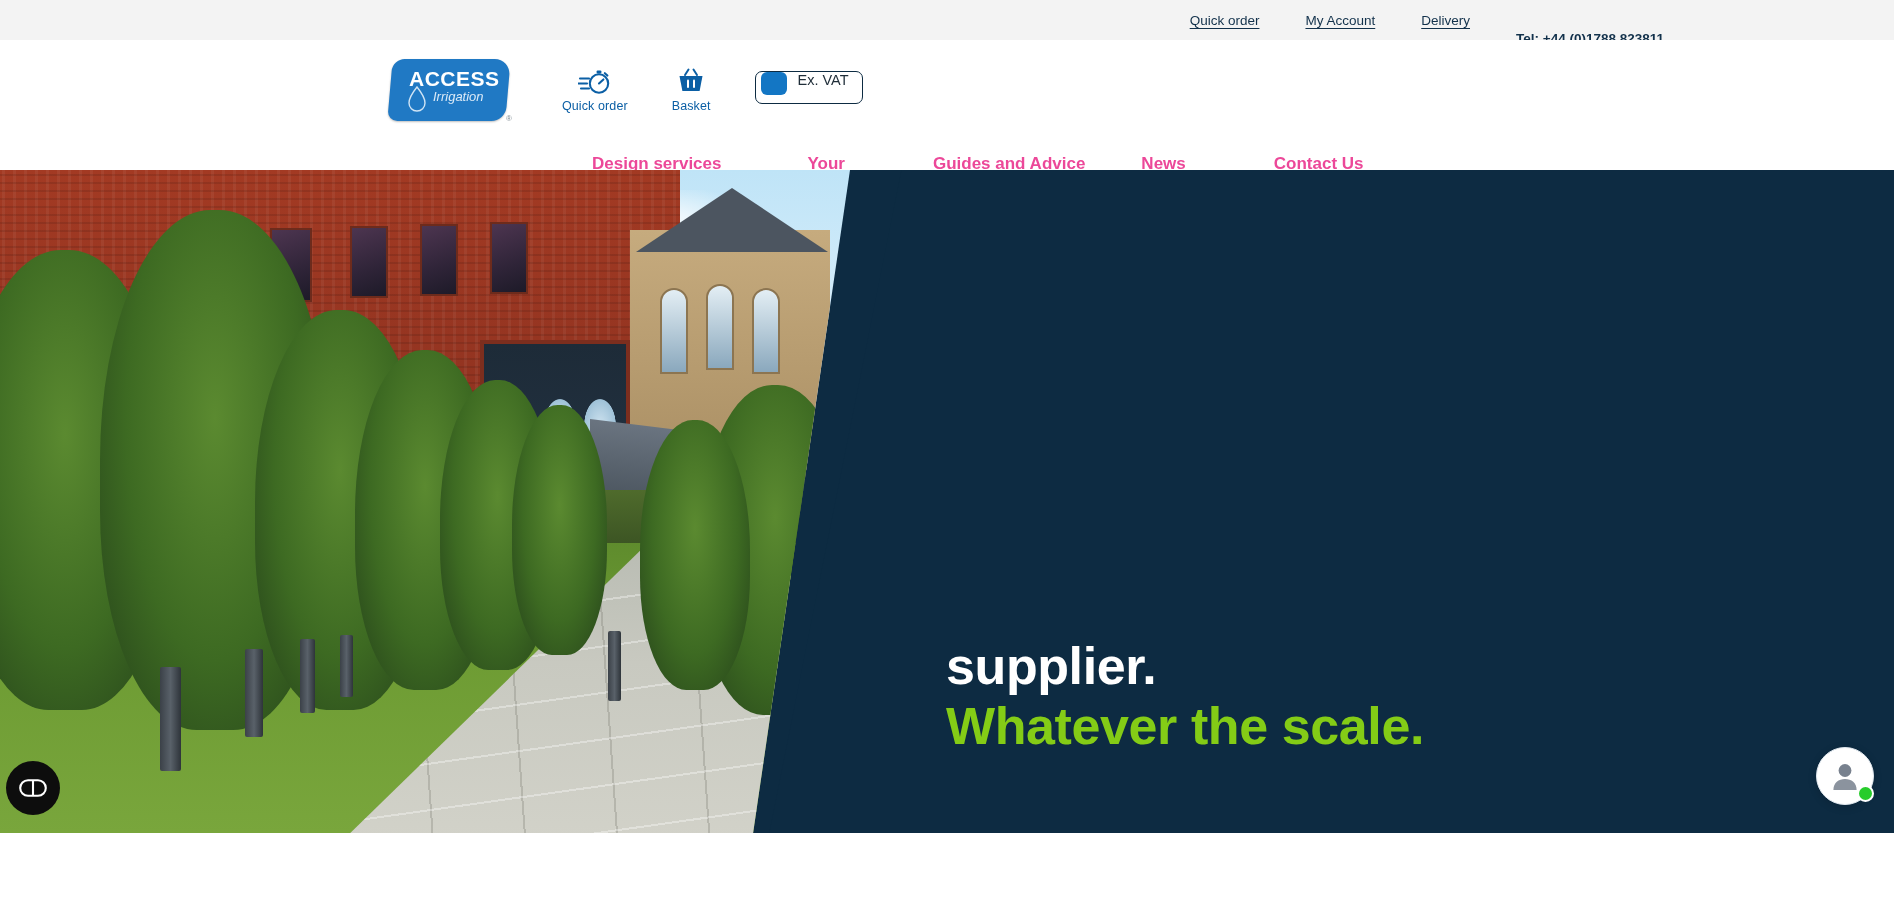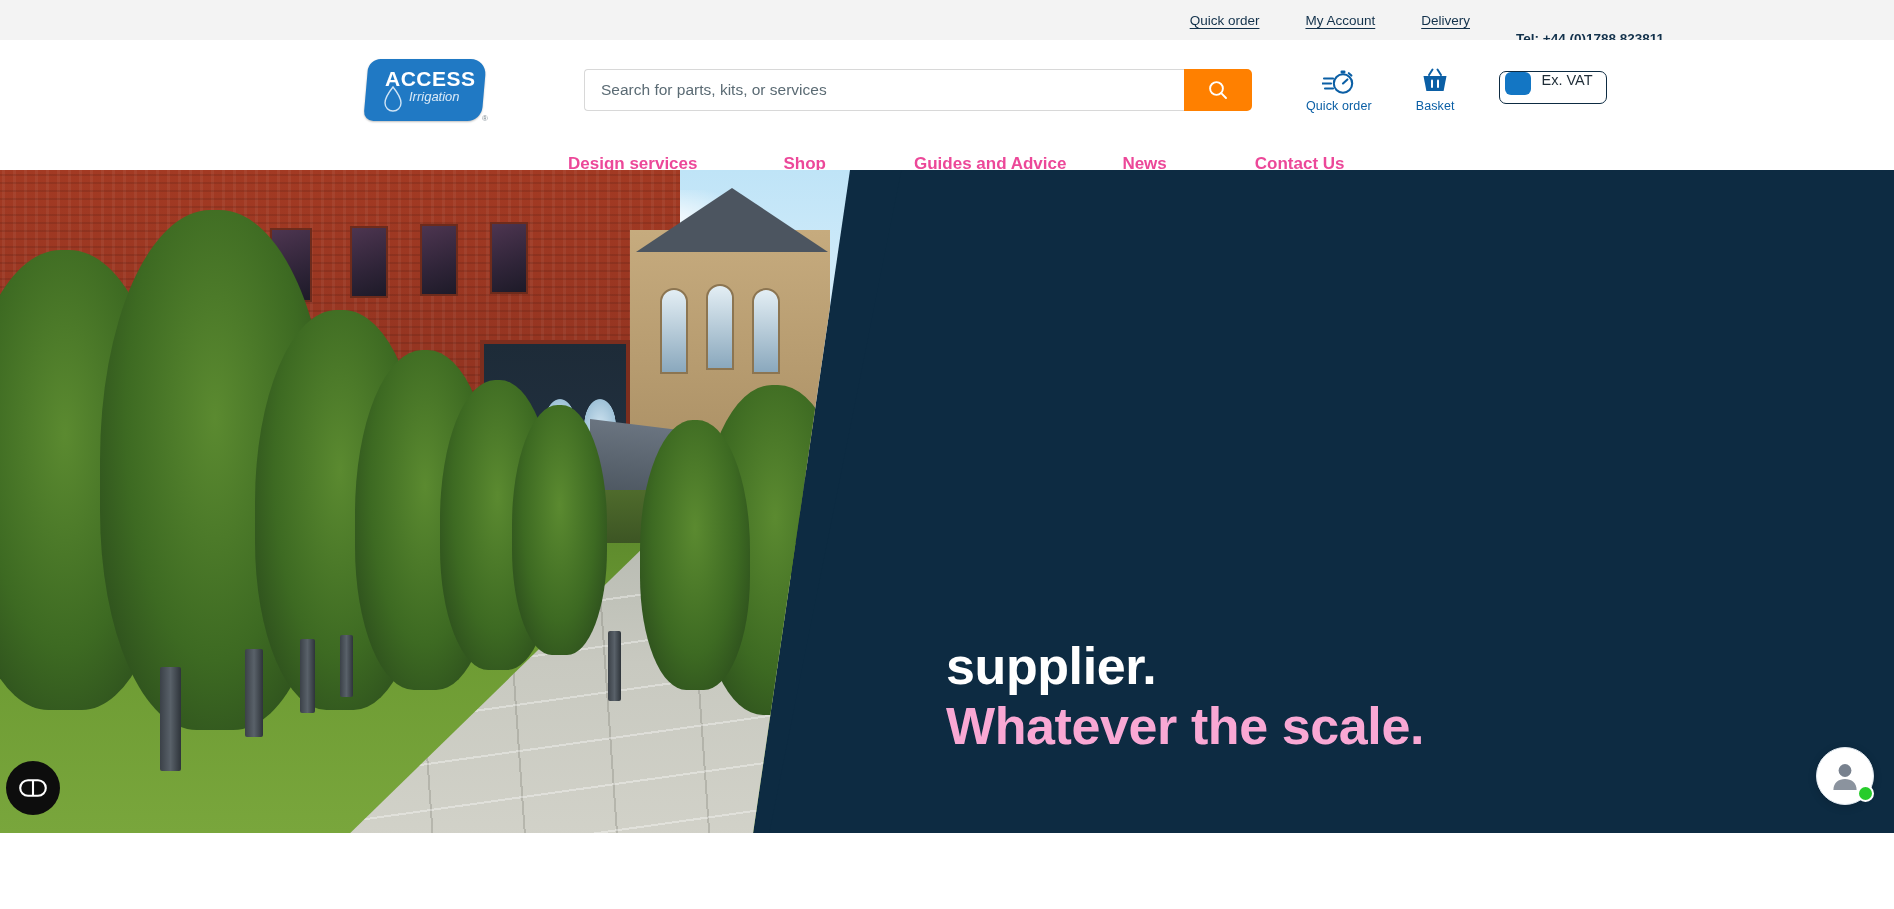--- a/index.html
+++ b/index.html
@@ -28,20 +28,21 @@
     white-space: nowrap;
     cursor: pointer;
   }
   .topbar a.phone { font-weight: 600; margin-top: 36px; }
 
   
   .header {
     height: 130px;
     background: #ffffff;
     position: relative;
+    padding-left: 24px;
   }
   .header-inner {
     display: flex;
     align-items: center;
     height: 100px;
     padding-left: 366px;
   }
 
   
   .logo {
@@ -267,21 +268,21 @@
     left: 946px; top: 348px;
     width: 660px;
   }
   .hero-text h1 {
     font-size: 52px;
     line-height: 1.145;
     font-weight: 700;
     color: #ffffff;
     letter-spacing: -.4px;
   }
-  .hero-text .accent { color: #f9a8d4; display: block; }
+  .hero-text .accent { color: #84cc16; display: block; }
 
   
   .a11y-btn {
     position: absolute;
     left: 6px; bottom: 18px;
     width: 54px; height: 54px;
     background: #0d0d0d;
     border-radius: 50%;
     display: flex; align-items: center; justify-content: center;
     cursor: pointer;
@@ -322,29 +323,20 @@
     <div class="logo">
       <div class="logo-shape"></div>
       <div class="logo-access">ACCESS</div>
       <div class="logo-irr">Irrigation</div>
       <svg class="logo-drop" viewBox="0 0 20 26">
         <path d="M10 1 C10 1 2 11 2 17 a8 8 0 0 0 16 0 C18 11 10 1 10 1 Z" fill="none" stroke="#cfe4f5" stroke-width="1.4"></path>
       </svg>
       <span class="logo-reg">®</span>
     </div>
 
-    <div class="search-wrap">
-      <input class="search-input" type="text" placeholder="Search for parts, kits, or services" style="">
-      <button class="search-btn">
-        <svg width="24" height="24" viewBox="0 0 24 24">
-          <circle cx="10.5" cy="10.5" r="6.4" fill="none" stroke="#ffffff" stroke-width="1.9"></circle>
-          <line x1="15.2" y1="15.2" x2="20" y2="20" stroke="#ffffff" stroke-width="1.9" stroke-linecap="round"></line>
-        </svg>
-      </button>
-    </div>
 
     <div class="actions">
 
       <div class="action-item">
         <svg width="34" height="30" viewBox="0 0 34 30">
           <circle cx="21" cy="16.5" r="9.2" fill="none" stroke="#0b5fa5" stroke-width="2.1"></circle>
           <line x1="21" y1="16.5" x2="25.4" y2="12.4" stroke="#0b5fa5" stroke-width="2.1" stroke-linecap="round"></line>
           <rect x="18.6" y="3.4" width="4.8" height="3" rx="1" fill="#0b5fa5"></rect>
           <line x1="26.8" y1="6.2" x2="29.4" y2="8.6" stroke="#0b5fa5" stroke-width="2.1" stroke-linecap="round"></line>
           <line x1="2" y1="11.5" x2="11" y2="11.5" stroke="#0b5fa5" stroke-width="2.1" stroke-linecap="round"></line>
@@ -367,21 +359,21 @@
       <div class="vat-toggle">
         <span class="vat-knob"></span>
         <span class="vat-label">Ex. VAT</span>
       </div>
 
     </div>
   </div>
 
   <nav class="nav">
     <a>Design services</a>
-    <a>Shop</a>
+    <a>Your</a>
     <a>Guides and Advice</a>
     <a>News</a>
     <a>Contact Us</a>
   </nav>
 </div>
 
 <div class="hero">
 
   <div class="hero-photo">
     <div class="sky"></div>

